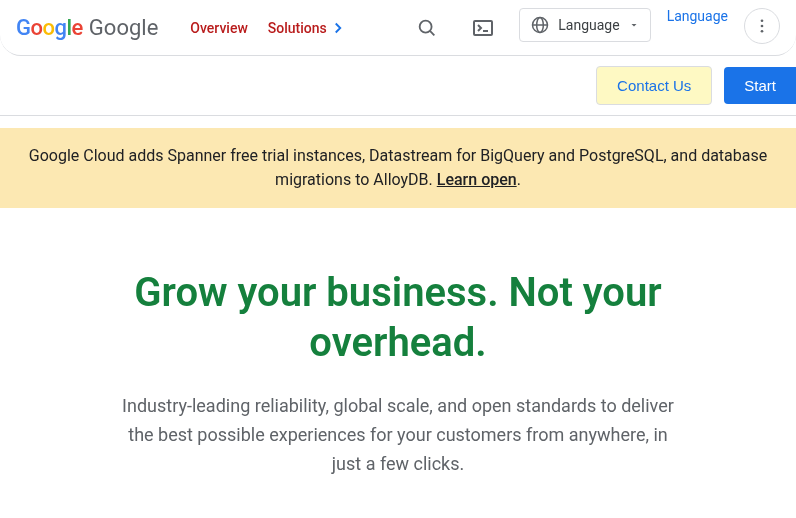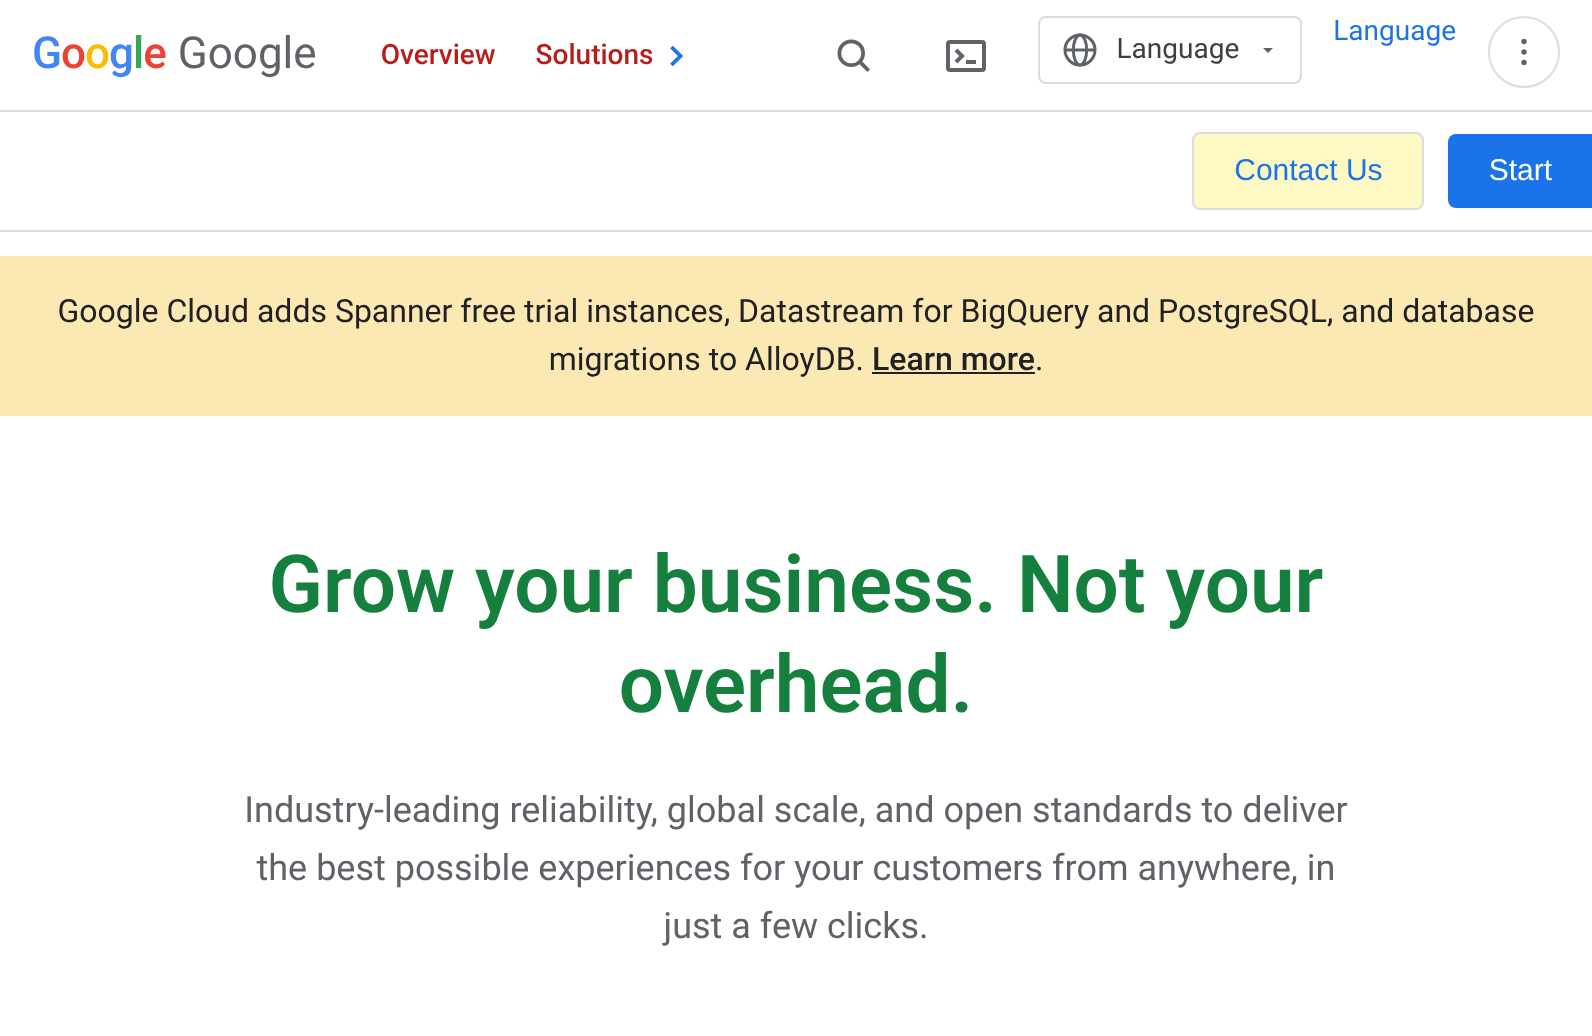--- a/index.html
+++ b/index.html
@@ -1,18 +1,18 @@
 <!DOCTYPE html>
 <html><head>
   <meta charset="utf-8">
   <style>
     * { margin: 0; padding: 0; box-sizing: border-box; }
     body { font-family: 'Google Sans', Roboto, Arial, sans-serif; color: #202124; overflow-x: hidden; width: 796px; }
     
-    .top-nav { height: 56px; display: flex; align-items: center; padding: 0 16px; border-bottom: 1px solid #dadce0; gap: 8px; }
+    .top-nav { height: 56px; display: flex; align-items: center; padding: 0 16px; border-bottom: 1px solid #dadce0; gap: 8px; border-radius: 21px; }
     .logo { display: flex; align-items: center; gap: 2px; font-size: 22px; margin-right: 24px; }
     .logo-google { font-weight: 500; letter-spacing: -0.5px; }
     .g1 { color: #4285F4; } .g2 { color: #EA4335; } .g3 { color: #FBBC05; } .g4 { color: #4285F4; } .g5 { color: #34A853; } .g6 { color: #EA4335; }
     .logo-cloud { color: #5f6368; font-weight: 400; margin-left: 4px; }
     
     .nav-links { display: flex; gap: 20px; align-items: center; }
     .nav-link { color: #b91c1c; font-size: 14px; font-weight: 500; cursor: pointer; display: flex; align-items: center; gap: 2px; }
     .chevron { color: #1a73e8; display: inline-flex; }
     
     .nav-right { margin-left: auto; display: flex; align-items: flex-start; gap: 16px; }
@@ -87,20 +87,20 @@
     </div>
   </div>
 </div>
 
 <div class="sub-nav">
   <button class="btn-outline">Contact Us</button>
   <button class="btn-primary">Start</button>
 </div>
 
 <div class="banner">
-  <span>Google Cloud adds Spanner free trial instances, Datastream for BigQuery and PostgreSQL, and database migrations to AlloyDB. </span><a>Learn more</a><span>.</span>
+  <span>Google Cloud adds Spanner free trial instances, Datastream for BigQuery and PostgreSQL, and database migrations to AlloyDB. </span><a>Learn open</a><span>.</span>
 </div>
 
 <div class="hero">
   <h1>Grow your business. Not your overhead.</h1>
   <p>Industry-leading reliability, global scale, and open standards to deliver the best possible experiences for your customers from anywhere, in just a few clicks.</p>
 
 </div>
 
 </body></html>

